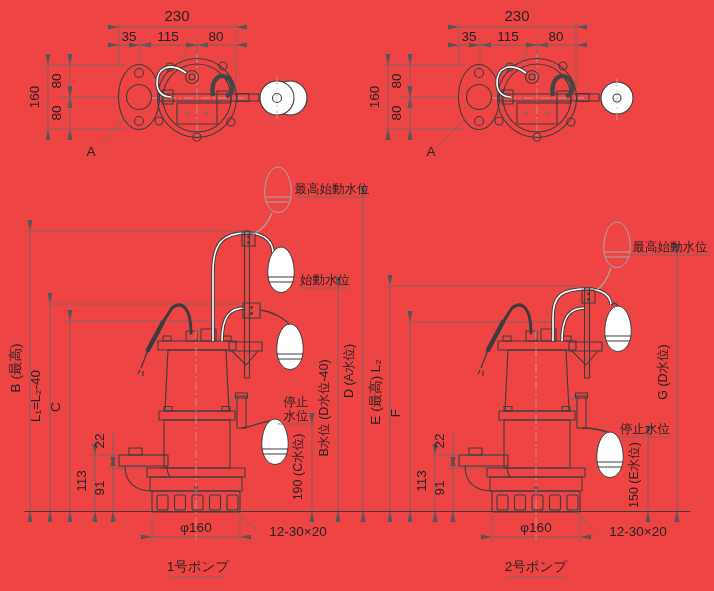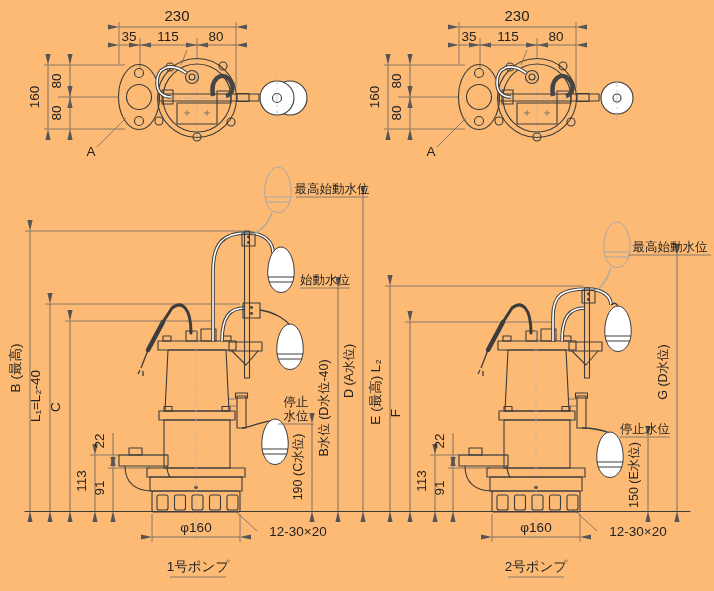--- a/index.html
+++ b/index.html
@@ -1,16 +1,16 @@
 <!DOCTYPE html>
 <html><head>
 <meta charset="utf-8">
 <style>
   html,body{margin:0;padding:0;background:#fff;}
-  .canvas{width:714px;height:591px;background:#fdba74;position:relative;overflow:hidden;}
+  .canvas{width:714px;height:591px;background:#ef4444;position:relative;overflow:hidden;}
   svg{display:block;}
   .ln{stroke:#3c3c3c;fill:none;stroke-width:1.1;stroke-linecap:round;stroke-linejoin:round;}
   .lnw{stroke:#3c3c3c;fill:#fff;stroke-width:1.1;stroke-linejoin:round;}
   .thin{stroke:#6a6a6a;fill:none;stroke-width:0.8;}
   .dim{stroke:#666;fill:none;stroke-width:0.9;}
   .cl{stroke:#b4b4b4;fill:none;stroke-width:0.7;stroke-dasharray:9 3 2 3;}
   .pipe{stroke:#3c3c3c;fill:none;stroke-width:3.6;}
   .pipein{stroke:#fff;fill:none;stroke-width:1.6;}
   .cable{stroke:#3c3c3c;fill:none;stroke-width:1.3;}
   .cableThick{stroke:#3c3c3c;fill:none;stroke-width:3;stroke-linecap:round;}

